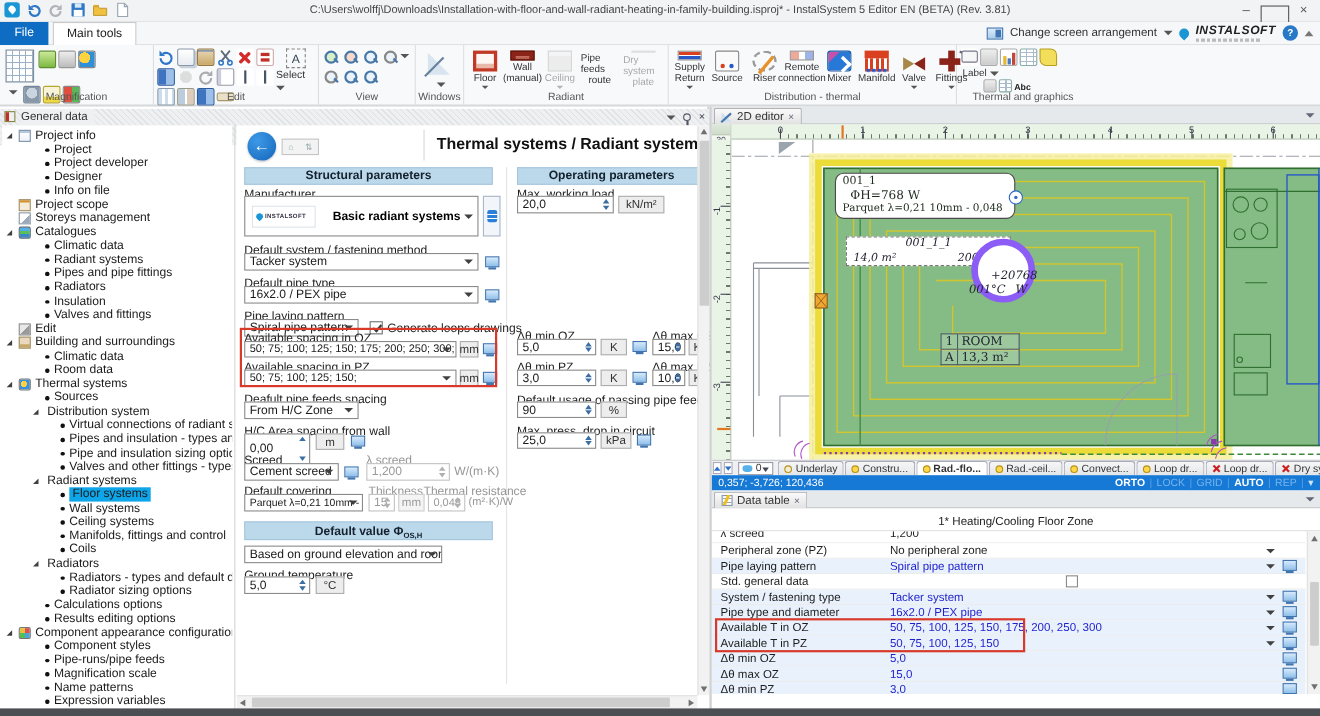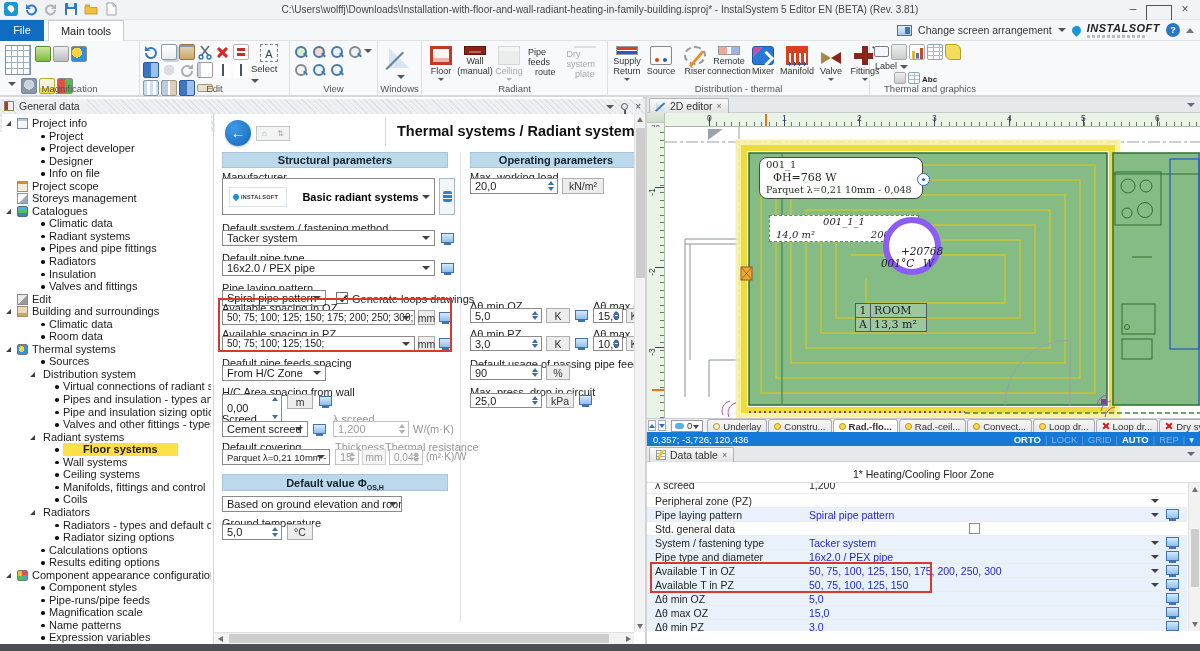--- a/index.html
+++ b/index.html
@@ -134,21 +134,21 @@
   .texp{display:none;position:absolute;top:4px;width:0;height:0;border-left:5px solid transparent;border-bottom:5px solid #404040}
   .exp>.texp{display:block}
   .lvl0>.texp{left:4px}.lvl1>.texp{left:28px}
   .tic{display:none;position:absolute;top:1px;left:15px;width:11px;height:11px}
   .tic.show{display:block}
   .tbul{display:none;position:absolute;top:5px;width:3.5px;height:3.5px;border-radius:50%;background:#111}
   .b>.tbul{display:block}
   .lvl1>.tbul{left:39px}.lvl2>.tbul{left:53px}
   .lvl0>.tlab{margin-left:30px}.lvl1>.tlab{margin-left:47px}.lvl1.noi>.tlab{margin-left:41px}.lvl2>.tlab{margin-left:61px}
   .tlab{display:inline-block}
-  .sel>.tlab{background:#fde047;font-weight:bold;padding:0 20px}
+  .sel>.tlab{background:#0ea5e9;font-weight:normal;padding:0 3px}
   .ti-doc{background:linear-gradient(#fff,#eef2f8);border:1px solid #7a8ea8;box-shadow:inset 0 2px 0 #b8c8dc}
   .ti-scope{background:#f3ecd9;border:1px solid #a5906a;box-shadow:inset 0 2px 0 #d8902a}
   .ti-storeys{background:linear-gradient(135deg,#fff 55%,#9aaaba 56%);border:1px solid #8a98a8}
   .ti-cat{background:linear-gradient(#52b0e8 30%,#58c058 30% 62%,#3888c8 62%);border:1px solid #567;border-radius:2px}
   .ti-edit{background:linear-gradient(135deg,#e8e8e8 50%,#9a9a9a 51%);border:1px solid #888}
   .ti-bld{background:#ead9be;border:1px solid #a09068;box-shadow:inset 0 -3px 0 #c8a868}
   .ti-therm{background:radial-gradient(circle at 40% 45%,#ffd040 38%,#3a90d8 40%);border:1px solid #777;border-radius:2px}
   .ti-comp{background:conic-gradient(#e05050 0 25%,#50a0e0 0 50%,#50c050 0 75%,#e8c040 0);border:1px solid #777;border-radius:2px}
   
   #form{position:absolute;left:215px;top:17px;width:430px;height:537px;background:#fff;overflow:hidden}
@@ -1111,20 +1111,21 @@
   </div>
   <div id="dt-header">1* Heating/Cooling Floor Zone</div>
   <div id="dt-rows">
     <div class="dtr cut">
         <span class="dtl">λ screed</span>
         <span class="dtv">1,200</span>
 
       </div>
       <div class="dtr">
         <span class="dtl">Peripheral zone (PZ)</span>
+        <span class="dtv">No peripheral zone</span>
 
         <span class="dtcaret vis"></span>
 
       </div>
       <div class="dtr tint">
         <span class="dtl">Pipe laying pattern</span>
         <span class="dtv blue">Spiral pipe pattern</span>
 
         <span class="dtcaret vis"></span>
         <span class="mon dtmon vis"></span>

